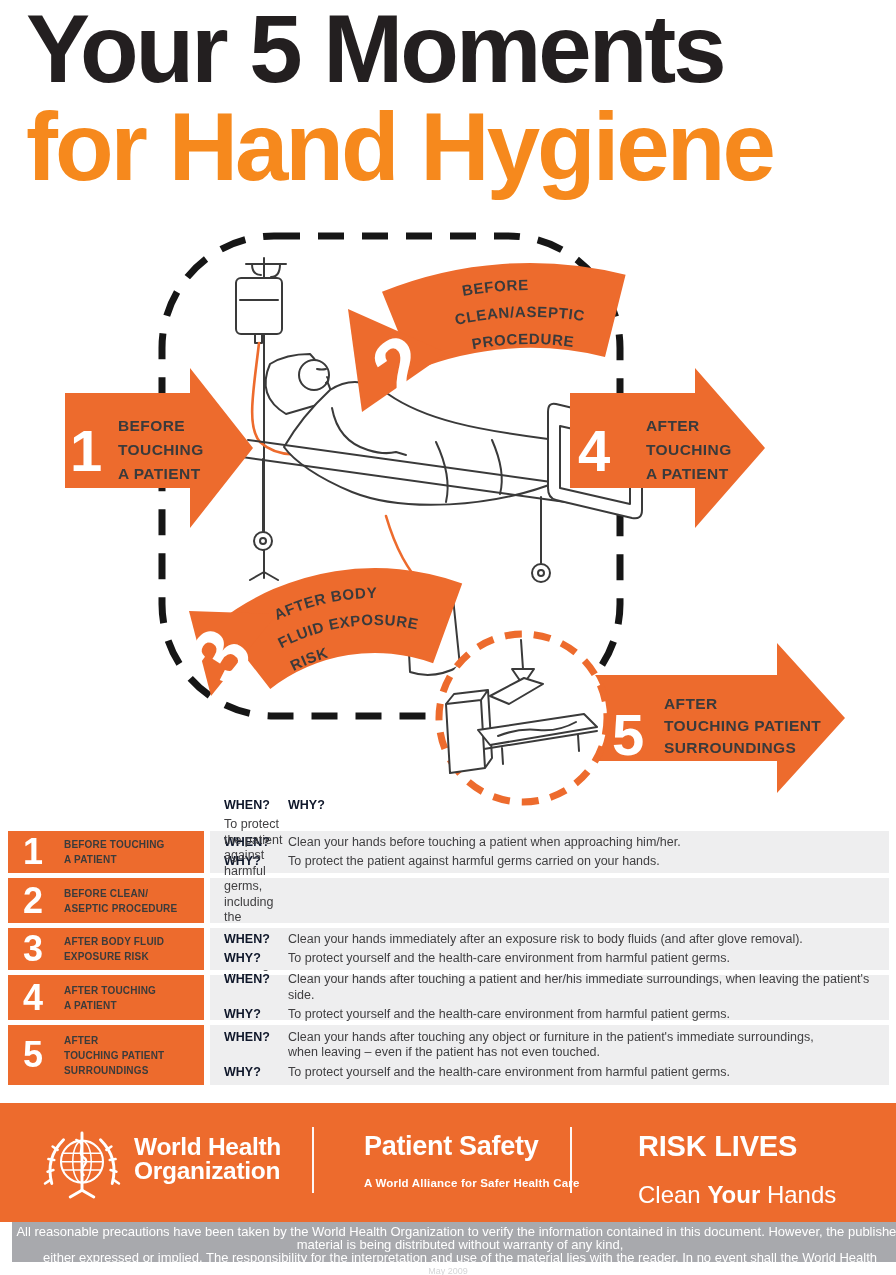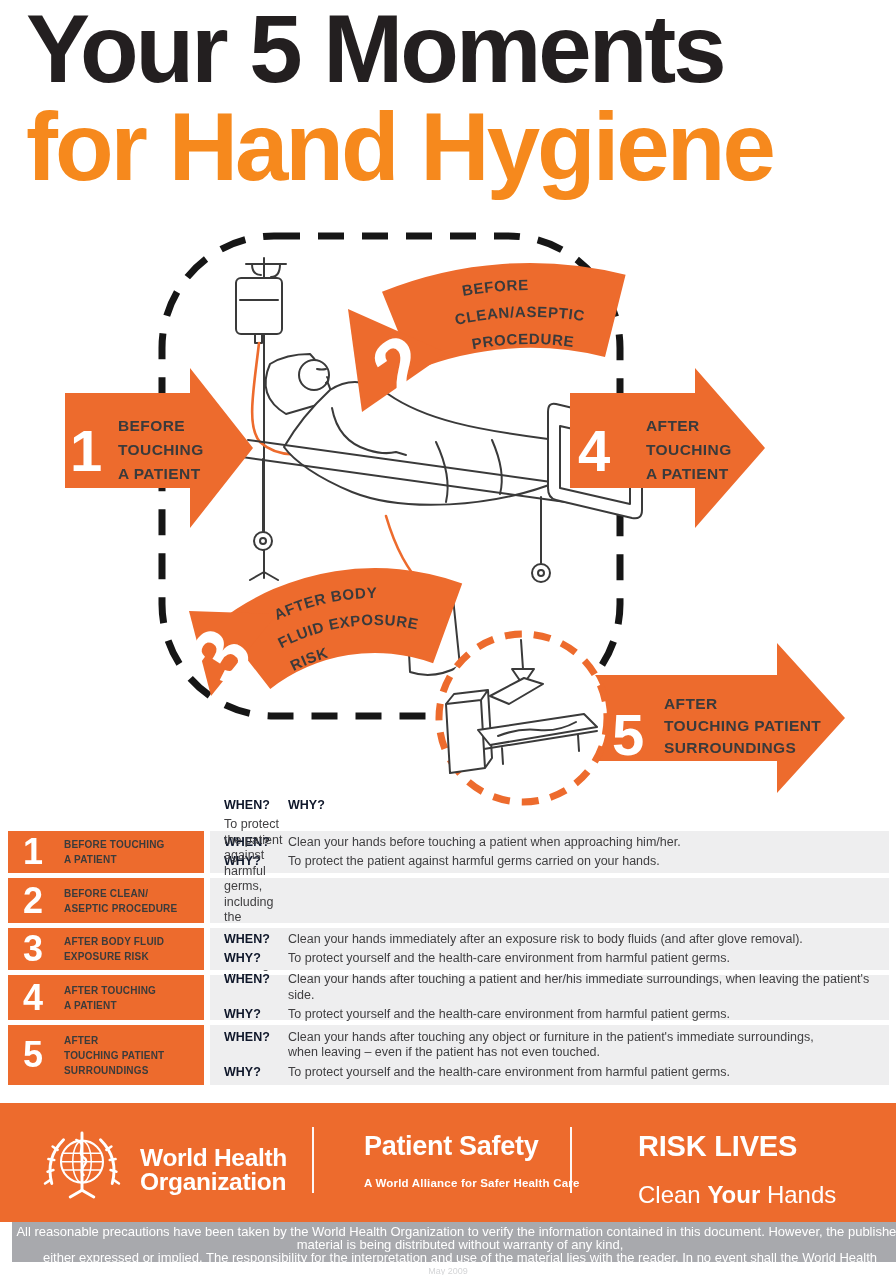--- a/index.html
+++ b/index.html
@@ -27,21 +27,21 @@
   .t-num{font-size:36px;font-weight:700;color:#fff;width:41px;flex:none;}
   .t-title{font-size:10px;font-weight:700;color:#3B3B3B;line-height:15px;letter-spacing:.2px;}
   .t-right{flex:1;margin-left:6px;background:#EEEEEF;display:grid;grid-template-columns:64px 1fr;
            align-content:center;row-gap:4px;padding:5px 8px 5px 14px;font-size:12.5px;line-height:15.5px;box-sizing:border-box;}
   .t-label{color:#0f172a;font-weight:700;}
   .t-desc{color:#414042;}
   
   .f-orange{position:absolute;left:0;top:1103px;width:896px;height:119px;background:#ED6B2D;}
   .f-divider{position:absolute;top:24px;width:1.5px;height:66px;background:rgba(255,255,255,.95);}
   .who-emblem{position:absolute;left:40px;top:20px;}
-  .who-name{position:absolute;left:140px;top:32px;color:#fff;font-weight:700;font-size:24.5px;line-height:24px;letter-spacing:-.3px;margin-top:11px;}
+  .who-name{position:absolute;left:134px;top:32px;color:#fff;font-weight:700;font-size:24.5px;line-height:24px;letter-spacing:-.3px;}
   .prog{position:absolute;left:364px;top:28px;color:#fff;}
   .prog-title{font-size:27px;font-weight:700;letter-spacing:-.3px;}
   .prog-sub{font-size:11.5px;font-weight:700;margin-top:15px;letter-spacing:.2px;}
   .camp{position:absolute;left:638px;top:27px;color:#fff;}
   .camp-title{font-size:29px;font-weight:900;letter-spacing:-.2px;}
   .camp-sub{font-size:24px;margin-top:18px;font-weight:400;}
   .camp-sub b{font-weight:900;}
   .f-gray{position:absolute;left:12px;top:1222px;width:896px;height:40px;background:#A8A9AD;
           color:#fff;text-align:center;font-size:13px;line-height:13px;padding-top:3px;box-sizing:border-box;}
   .f-note{position:absolute;left:0;top:1266px;width:896px;text-align:center;font-size:9px;color:#D4D5D7;}

